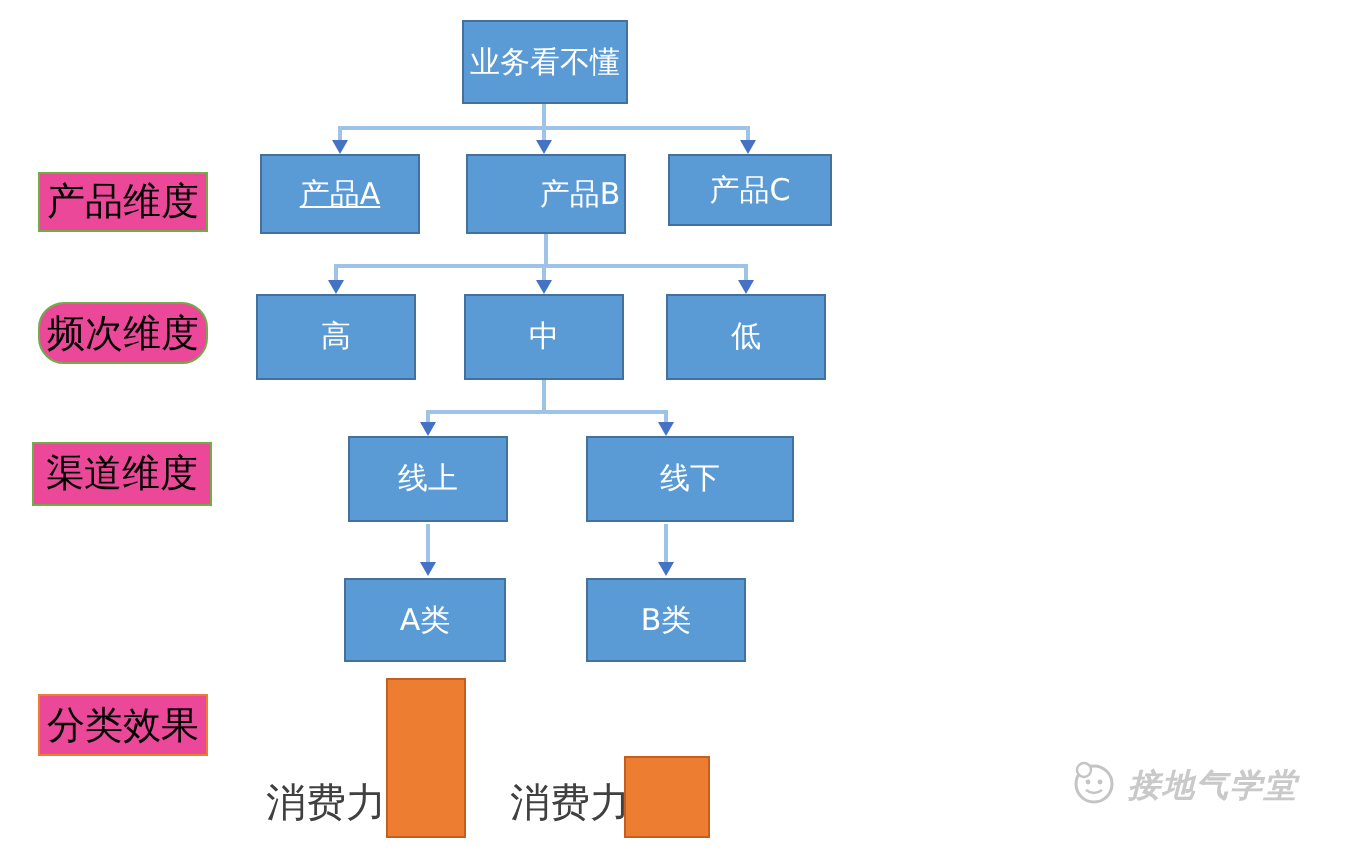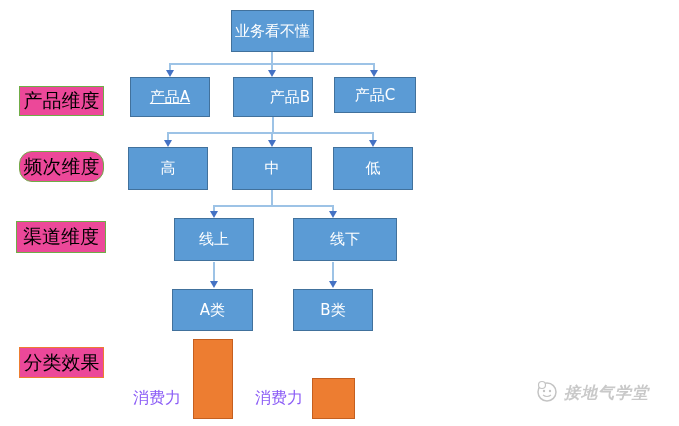--- a/index.html
+++ b/index.html
@@ -38,22 +38,22 @@
   }
 
   .bar{
     position:absolute;
     background:#ED7D31;
     border:1px solid #C55F1F;
     box-sizing:border-box;
   }
   .bar-label{
     position:absolute;
-    color:#8b5cf6;
-    font-size:16px;
+    color:#404040;
+    font-size:20px;
     white-space:nowrap;
     text-align:center;
   }
 
   .note-box{
     position:absolute;
     left:433px;top:74px;width:234px;height:320px;
     border:2px solid #000000;
     box-sizing:border-box;
     background:#ffffff;

